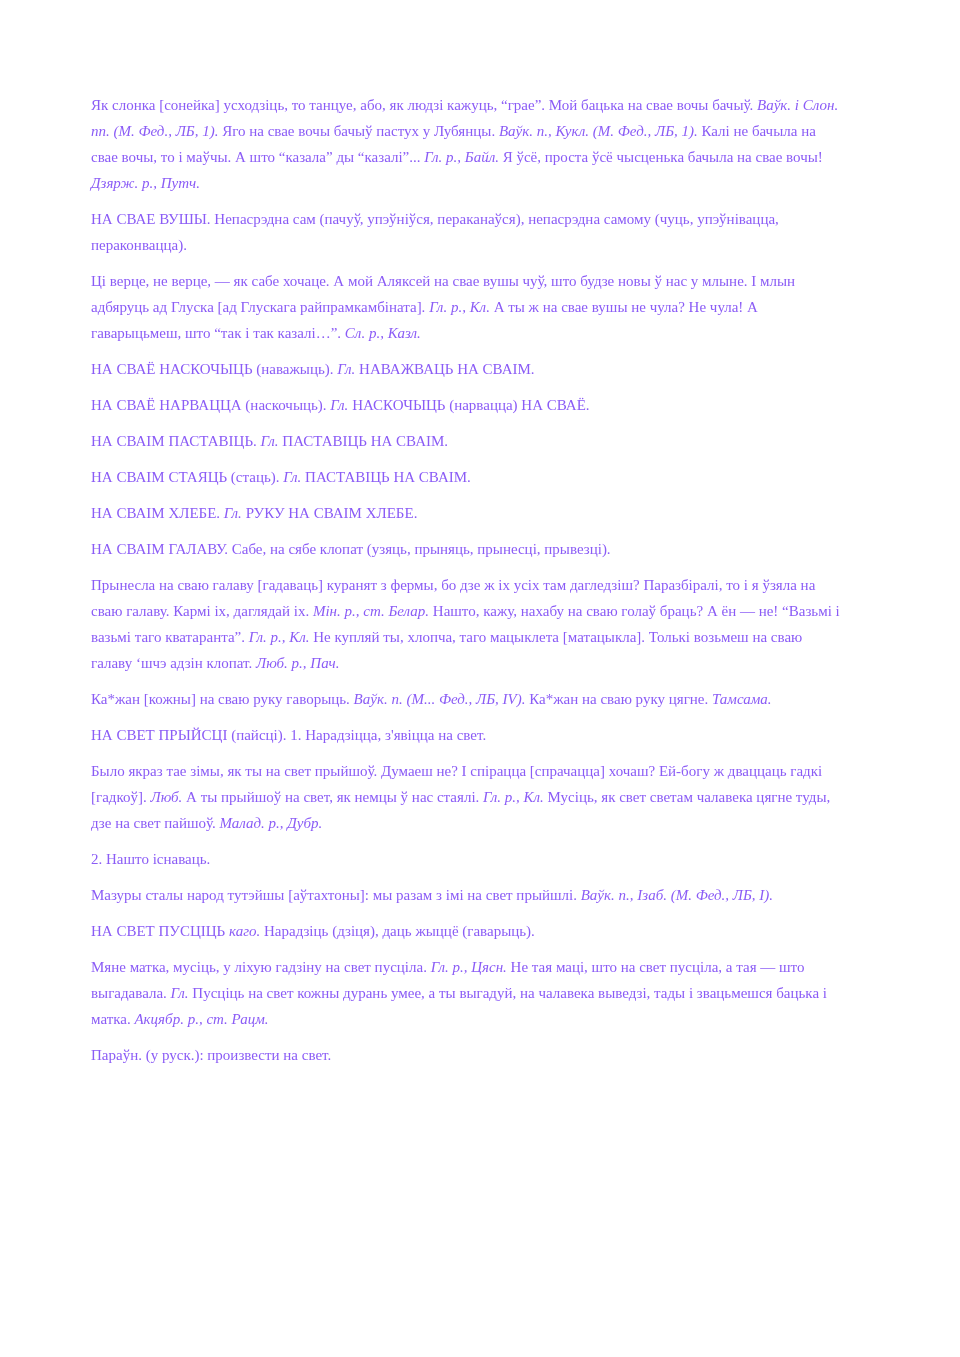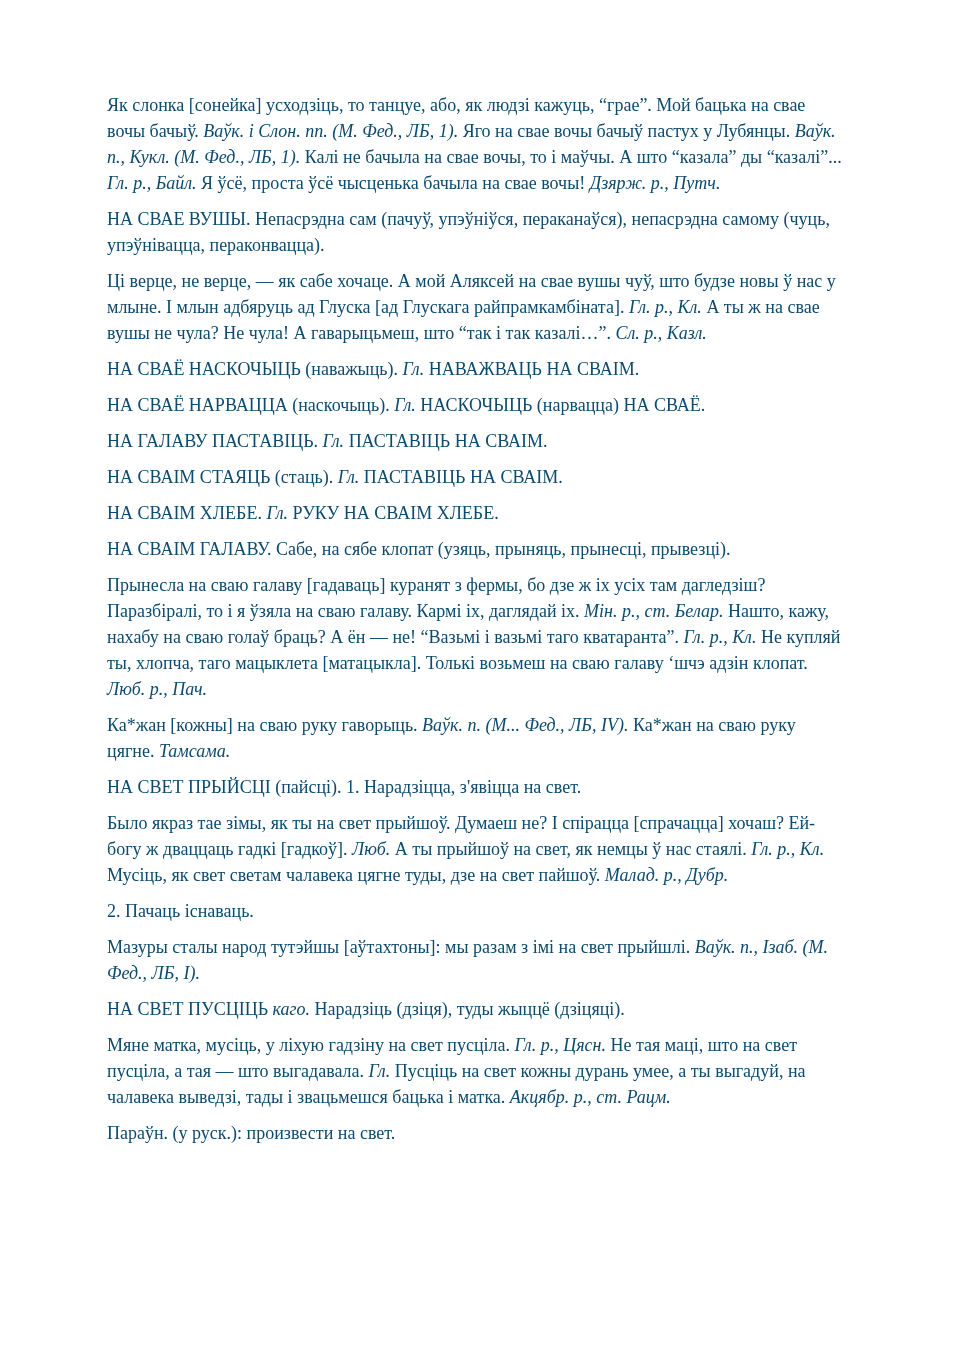--- a/index.html
+++ b/index.html
@@ -15,48 +15,48 @@
     background: #ffffff;
     overflow: hidden;
   }
   article.text-block {
     box-sizing: border-box;
     width: 100%;
     height: 100%;
     padding: 92px 114px 0 91px;
   }
   article.text-block p {
-    margin: 0 0 10px 16px;
+    margin: 0 0 10px 0;
     font-family: "Liberation Serif", "DejaVu Serif", serif;
-    font-size: 18px;
+    font-size: 15px;
     line-height: 26px;
-    color: #0c4a6e;
+    color: #8b5cf6;
     text-align: left;
   }
   .run.r { font-weight: 400; font-style: normal; }
   .run.b { font-weight: 400; font-style: normal; }
   .run.i { font-weight: 400; font-style: italic; }
 </style>
 </head>
 <body style="background: rgb(255, 255, 255);">
 
 <main class="page">
   <article class="text-block">
     <p><span class="run r">Як слонка [сонейка] усходзіць, то танцуе, або, як людзі кажуць, “грае”. Мой бацька на свае вочы бачыў. </span><span class="run i">Ваўк. і Слон. пп. (М. Фед., ЛБ, 1).</span><span class="run r"> Яго на свае вочы бачыў пастух у Лубянцы. </span><span class="run i">Ваўк. п., Кукл. (М. Фед., ЛБ, 1).</span><span class="run r"> Калі не бачыла на свае вочы, то і маўчы. А што “казала” ды “казалі”... </span><span class="run i">Гл. р., Байл.</span><span class="run r"> Я ўсё, проста ўсё чысценька бачыла на свае вочы! </span><span class="run i">Дзярж. р., Путч.</span></p>
     <p><span class="run b">НА СВАЕ ВУШЫ.</span><span class="run r"> Непасрэдна сам (пачуў, упэўніўся, пераканаўся), непасрэдна самому (чуць, упэўнівацца, пераконвацца).</span></p>
     <p><span class="run r">Ці верце, не верце, — як сабе хочаце. А мой Аляксей на свае вушы чуў, што будзе новы ў нас у млыне. І млын адбяруць ад Глуска [ад Глускага райпрамкамбіната]. </span><span class="run i">Гл. р., Кл.</span><span class="run r"> А ты ж на свае вушы не чула? Не чула! А гаварыцьмеш, што “так і так казалі…”. </span><span class="run i">Сл. р., Казл.</span></p>
     <p><span class="run b">НА СВАЁ НАСКОЧЫЦЬ (наважыць). </span><span class="run i">Гл.</span><span class="run b"> НАВАЖВАЦЬ НА СВАІМ.</span></p>
     <p><span class="run b">НА СВАЁ НАРВАЦЦА (наскочыць). </span><span class="run i">Гл.</span><span class="run b"> НАСКОЧЫЦЬ (нарвацца) НА СВАЁ.</span></p>
-    <p><span class="run b">НА ГАЛАВУ ПАСТАВІЦЬ. </span><span class="run i">Гл.</span><span class="run b"> ПАСТАВІЦЬ НА СВАІМ.</span></p>
+    <p><span class="run b">НА СВАІМ ПАСТАВІЦЬ. </span><span class="run i">Гл.</span><span class="run b"> ПАСТАВІЦЬ НА СВАІМ.</span></p>
     <p><span class="run b">НА СВАІМ СТАЯЦЬ (стаць). </span><span class="run i">Гл.</span><span class="run b"> ПАСТАВІЦЬ НА СВАІМ.</span></p>
     <p><span class="run b">НА СВАІМ ХЛЕБЕ. </span><span class="run i">Гл.</span><span class="run b"> РУКУ НА СВАІМ ХЛЕБЕ.</span></p>
     <p><span class="run b">НА СВАІМ ГАЛАВУ.</span><span class="run r"> Сабе, на сябе клопат (узяць, прыняць, прынесці, прывезці).</span></p>
     <p><span class="run r">Прынесла на сваю галаву [гадаваць] куранят з фермы, бо дзе ж іх усіх там дагледзіш? Паразбіралі, то і я ўзяла на сваю галаву. Кармі іх, даглядай іх. </span><span class="run i">Мін. р., ст. Белар.</span><span class="run r"> Нашто, кажу, нахабу на сваю голаў браць? А ён — не! “Вазьмі і вазьмі таго кватаранта”. </span><span class="run i">Гл. р., Кл.</span><span class="run r"> Не купляй ты, хлопча, таго мацыклета [матацыкла]. Толькі возьмеш на сваю галаву ‘шчэ адзін клопат. </span><span class="run i">Люб. р., Пач.</span></p>
     <p><span class="run r">Ка*жан [кожны] на сваю руку гаворыць. </span><span class="run i">Ваўк. п. (М... Фед., ЛБ, IV).</span><span class="run r"> Ка*жан на сваю руку цягне. </span><span class="run i">Тамсама.</span></p>
     <p><span class="run b">НА СВЕТ ПРЫЙСЦІ (пайсці). 1.</span><span class="run r"> Нарадзіцца, з'явіцца на свет.</span></p>
     <p><span class="run r">Было якраз тае зімы, як ты на свет прыйшоў. Думаеш не? І спірацца [спрачацца] хочаш? Ей-богу ж дваццаць гадкі [гадкоў]. </span><span class="run i">Люб.</span><span class="run r"> А ты прыйшоў на свет, як немцы ў нас стаялі. </span><span class="run i">Гл. р., Кл.</span><span class="run r"> Мусіць, як свет светам чалавека цягне туды, дзе на свет пайшоў. </span><span class="run i">Малад. р., Дубр.</span></p>
-    <p><span class="run b">2.</span><span class="run r"> Пачаць існаваць.</span></p>
+    <p><span class="run b">2.</span><span class="run r"> Нашто існаваць.</span></p>
     <p><span class="run r">Мазуры сталы народ тутэйшы [аўтахтоны]: мы разам з імі на свет прыйшлі. </span><span class="run i">Ваўк. п., Ізаб. (М. Фед., ЛБ, І).</span></p>
-    <p><span class="run b">НА СВЕТ ПУСЦІЦЬ </span><span class="run i">каго.</span><span class="run r"> Нарадзіць (дзіця), туды жыццё (дзіцяці).</span></p>
+    <p><span class="run b">НА СВЕТ ПУСЦІЦЬ </span><span class="run i">каго.</span><span class="run r"> Нарадзіць (дзіця), даць жыццё (гаварыць).</span></p>
     <p><span class="run r">Мяне матка, мусіць, у ліхую гадзіну на свет пусціла. </span><span class="run i">Гл. р., Цясн.</span><span class="run r"> Не тая маці, што на свет пусціла, а тая — што выгадавала. </span><span class="run i">Гл.</span><span class="run r"> Пусціць на свет кожны дурань умее, а ты выгадуй, на чалавека выведзі, тады і звацьмешся бацька і матка. </span><span class="run i">Акцябр. р., ст. Рацм.</span></p>
     <p><span class="run r">Параўн. (у руск.): произвести на свет.</span></p>
   </article>
 </main>
 
 </body></html>

